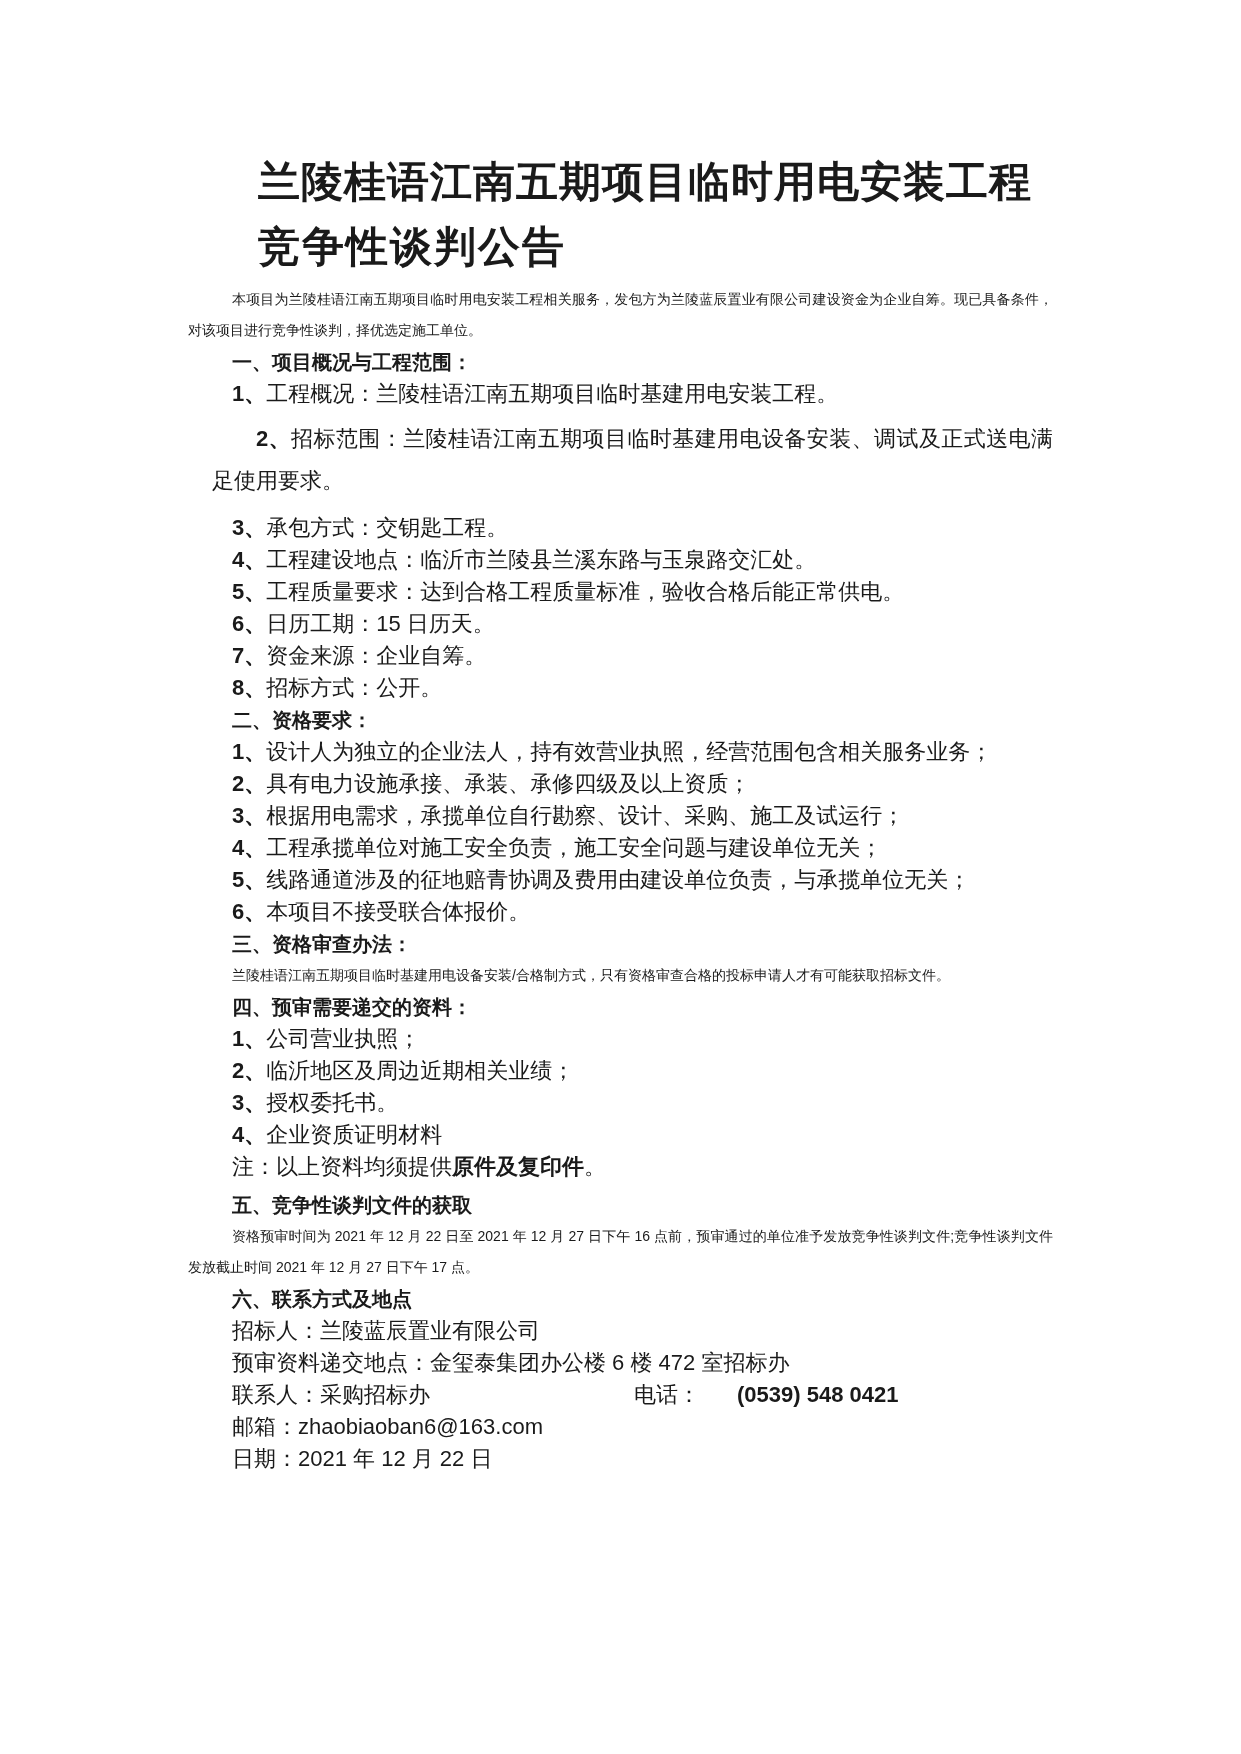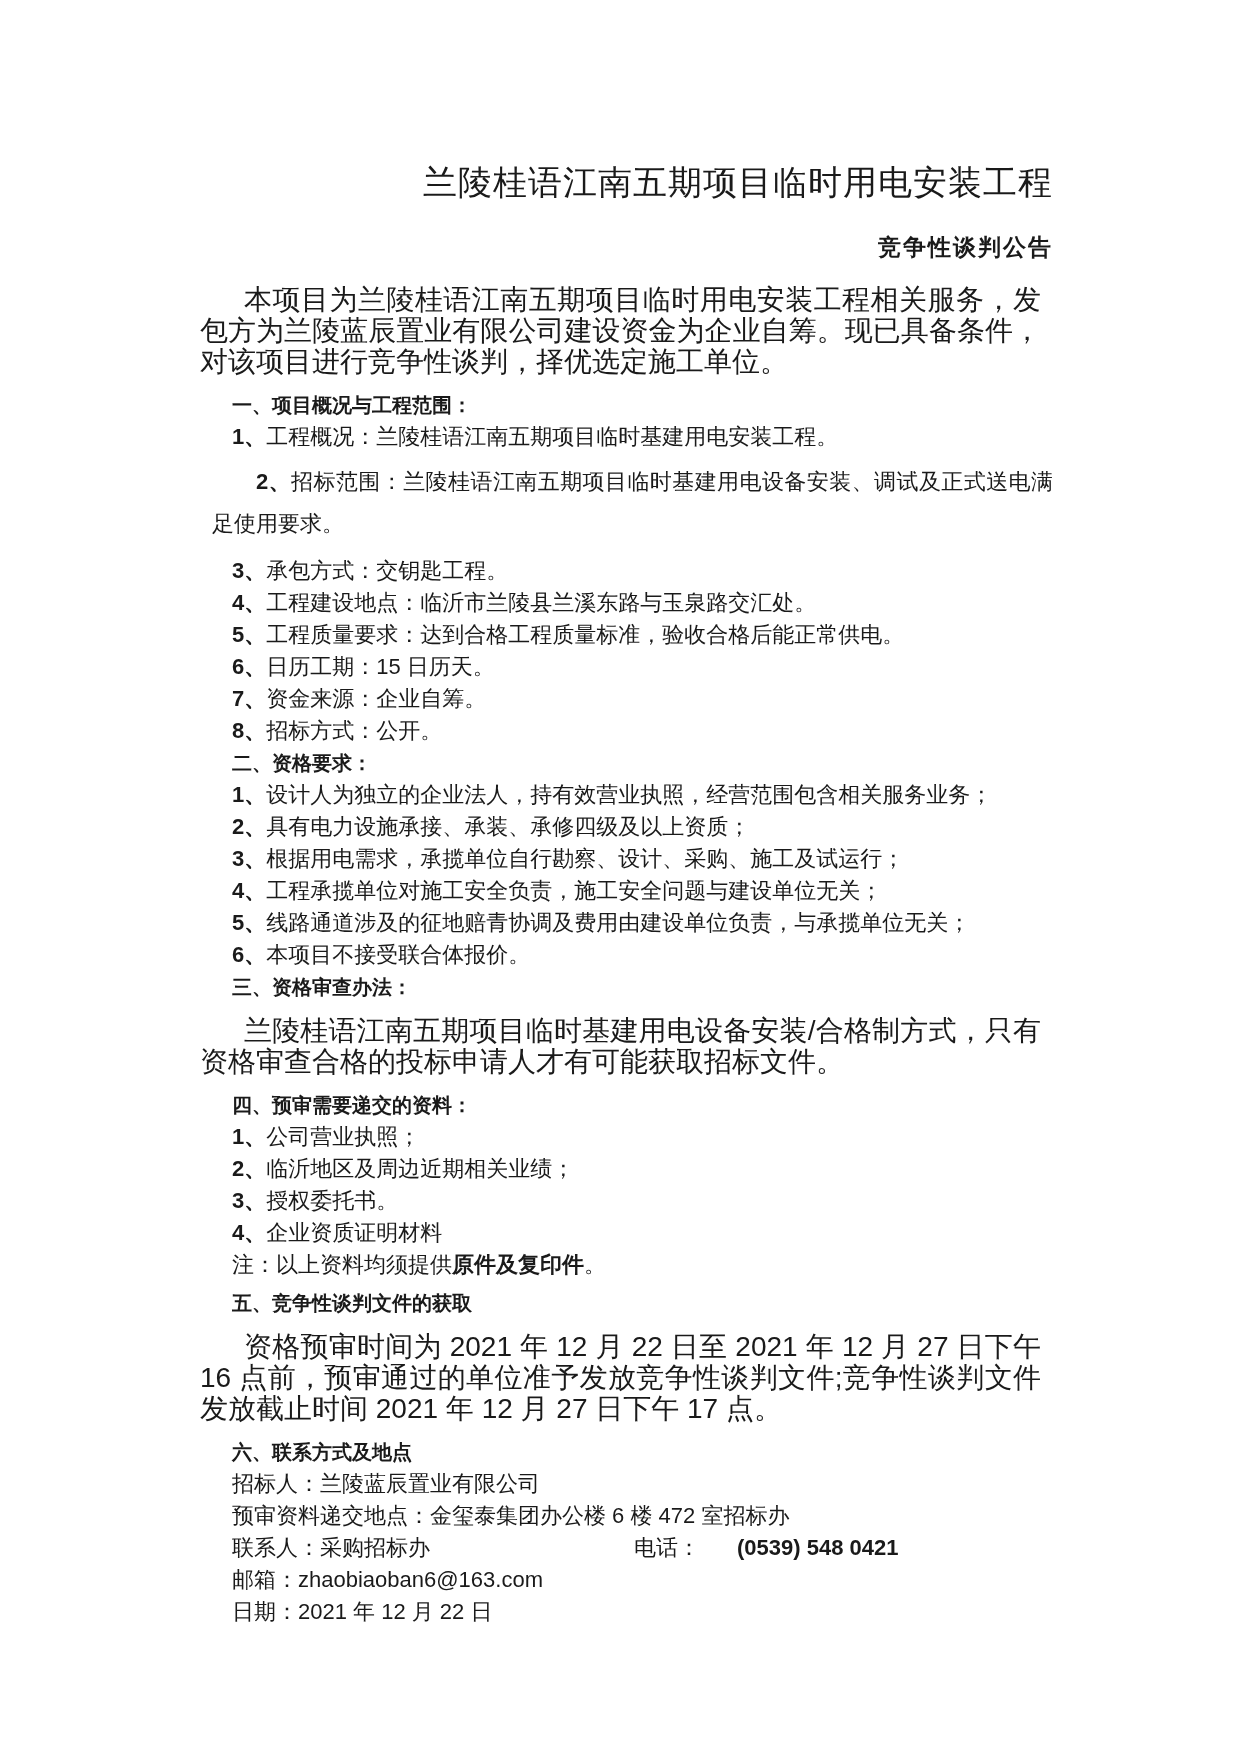--- a/index.html
+++ b/index.html
@@ -11,39 +11,39 @@
     background: #ffffff;
     color: #1a1a1a;
     font-family: "Liberation Sans", "DejaVu Sans", sans-serif;
     overflow: hidden;
   }
   .content {
     padding: 158px 188px 0 188px;
   }
   .doc-title {
     margin: 0;
-    font-size: 34px;
+    font-size: 42px;
     line-height: 48px;
-    font-weight: 400;
-    text-align: right;
+    font-weight: 700;
+    text-align: left;
     padding-left: 70px; 
     letter-spacing: 1px;
   }
   .doc-subtitle {
     margin: 19px 0 0 0;
-    font-size: 23px;
+    font-size: 42px;
     line-height: 44px;
     font-weight: 700;
-    text-align: right;
+    text-align: left;
     padding-left: 70px;
     letter-spacing: 2px;
   }
   .para {
-    margin: 12px;
-    font-size: 28px;
+    margin: 0;
+    font-size: 14px;
     line-height: 31px;
     text-indent: 44px;
     text-align: justify;
   }
   .intro { margin-top: 15px; }
   .h3 {
     margin: 0;
     font-size: 20px;
     line-height: 32px;
     font-weight: 700;

